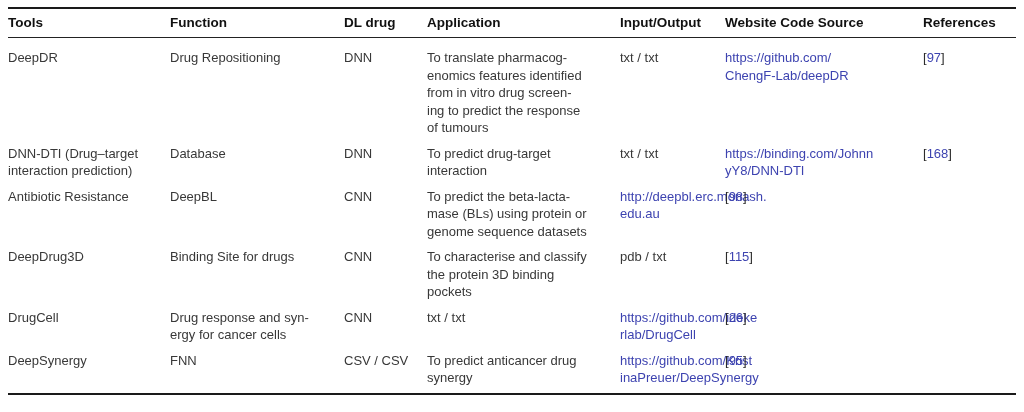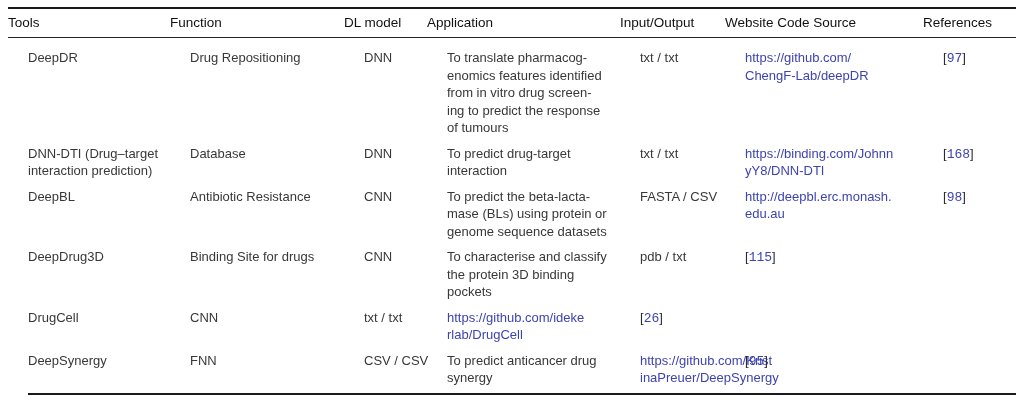--- a/index.html
+++ b/index.html
@@ -19,60 +19,59 @@
     border-top: 2px solid #1a1a1a;
   }
   .thead {
     display: grid;
     grid-template-columns: 162px 174px 83px 193px 105px 198px 1fr;
     padding: 5px 0 6px 0;
     border-bottom: 1.5px solid #222222;
   }
   .th {
     font-size: 13.5px;
-    font-weight: normal;
+    font-weight: bold;
     color: #111111;
     line-height: 17px;
     padding-right: 6px;
     white-space: nowrap;
   }
   .tbody {
     padding: 11px 0 6px 0;
     border-bottom: 2px solid #1a1a1a;
-    margin-left: 20px;
   }
   .tr {
     display: grid;
     grid-template-columns: 162px 174px 83px 193px 105px 198px 1fr;
     margin-bottom: 8px;
   }
   .tr:last-child { margin-bottom: 0; }
   .td {
     font-size: 13px;
     line-height: 17.5px;
     color: #383838;
     white-space: pre-line;
     padding-right: 10px;
   }
   .link {
     color: var(--link-color, #3d43b0);
     white-space: pre-line;
     cursor: pointer;
   }
   .ref-bracket { color: #2b2b2b; }
-  .ref-num { color: var(--link-color, #3d43b0); cursor: pointer; font-family: Liberation Mono, monospace; }
+  .ref-num { color: var(--link-color, #3d43b0); cursor: pointer; }
 </style>
 </head>
 <body>
 
 <div class="table-wrap">
   <div class="thead">
       <div class="th">Tools</div>
       <div class="th">Function</div>
-      <div class="th">DL model</div>
+      <div class="th">DL drug</div>
       <div class="th">Application</div>
       <div class="th">Input/Output</div>
       <div class="th">Website Code Source</div>
       <div class="th">References</div>
     </div>
   <div class="tbody">
       <div class="tr">
         <div class="td">DeepDR</div>
         <div class="td">Drug Repositioning</div>
         <div class="td">DNN</div>
@@ -92,43 +91,44 @@
         <div class="td">Database</div>
         <div class="td">DNN</div>
         <div class="td">To predict drug-target
 interaction</div>
         <div class="td">txt / txt</div>
         <div class="td"><span class="link">https://binding.com/Johnn
 yY8/DNN-DTI</span></div>
         <div class="td"><span class="ref-bracket">[</span><span class="ref-num">168</span><span class="ref-bracket">]</span></div>
       </div>
       <div class="tr">
+        <div class="td">Antibiotic Resistance</div>
         <div class="td">DeepBL</div>
-        <div class="td">Antibiotic Resistance</div>
         <div class="td">CNN</div>
         <div class="td">To predict the beta-lacta-
 mase (BLs) using protein or
 genome sequence datasets</div>
-        <div class="td">FASTA / CSV</div>
         <div class="td"><span class="link">http://deepbl.erc.monash.
 edu.au</span></div>
         <div class="td"><span class="ref-bracket">[</span><span class="ref-num">98</span><span class="ref-bracket">]</span></div>
       </div>
       <div class="tr">
         <div class="td">DeepDrug3D</div>
         <div class="td">Binding Site for drugs</div>
         <div class="td">CNN</div>
         <div class="td">To characterise and classify
 the protein 3D binding
 pockets</div>
         <div class="td">pdb / txt</div>
         <div class="td"><span class="ref-bracket">[</span><span class="ref-num">115</span><span class="ref-bracket">]</span></div>
       </div>
       <div class="tr">
         <div class="td">DrugCell</div>
+        <div class="td">Drug response and syn-
+ergy for cancer cells</div>
         <div class="td">CNN</div>
         <div class="td">txt / txt</div>
         <div class="td"><span class="link">https://github.com/ideke
 rlab/DrugCell</span></div>
         <div class="td"><span class="ref-bracket">[</span><span class="ref-num">26</span><span class="ref-bracket">]</span></div>
       </div>
       <div class="tr">
         <div class="td">DeepSynergy</div>
         <div class="td">FNN</div>
         <div class="td">CSV / CSV</div>

